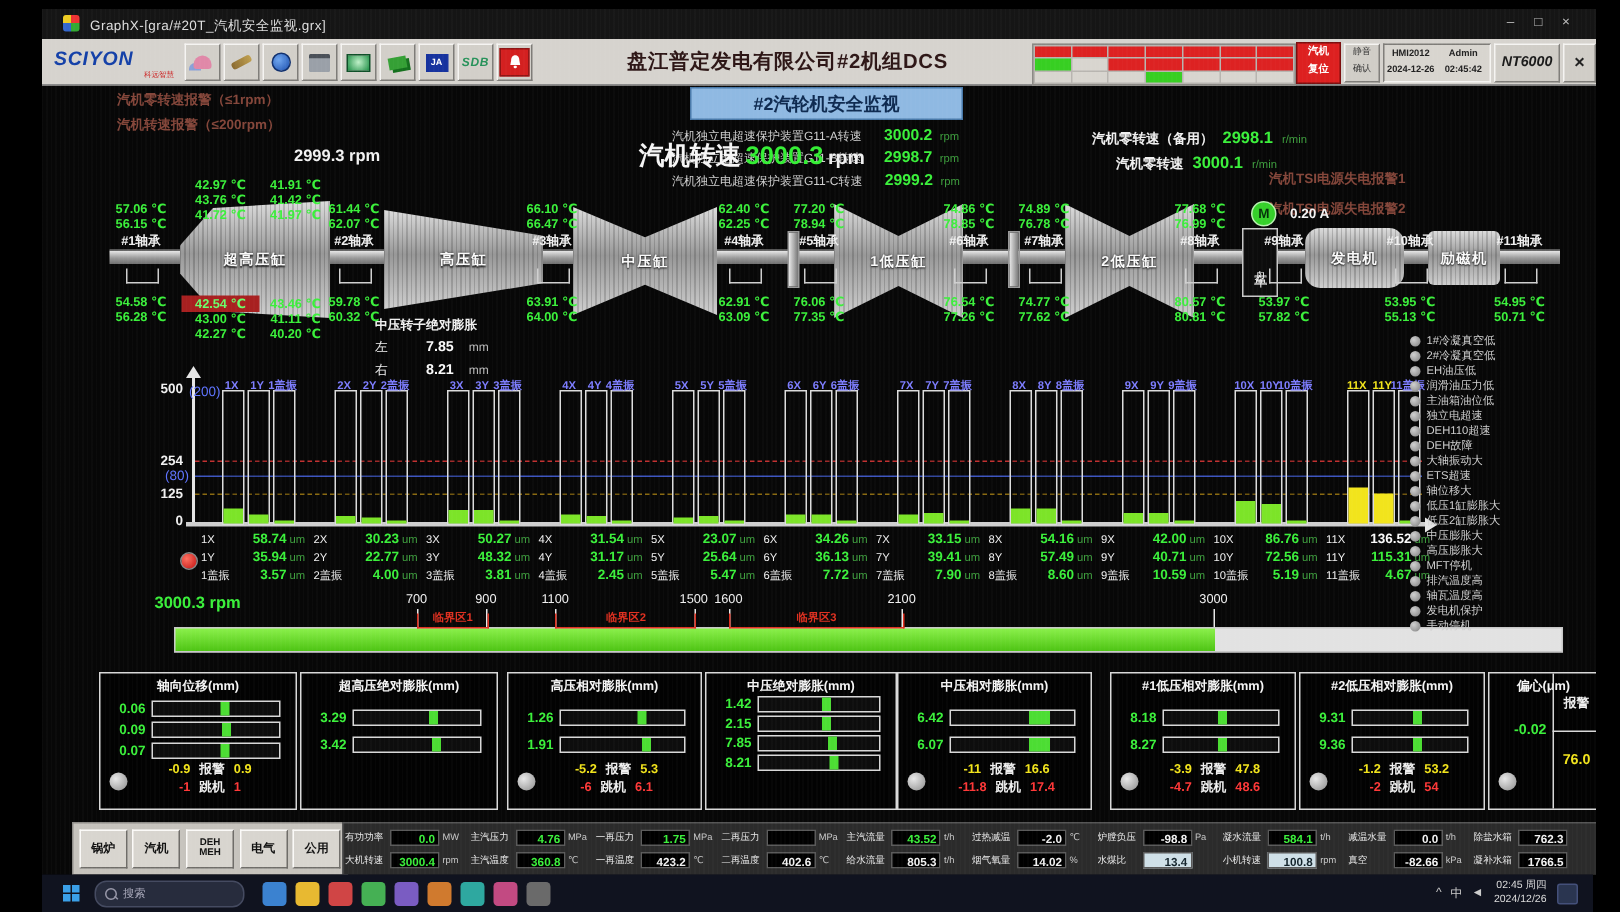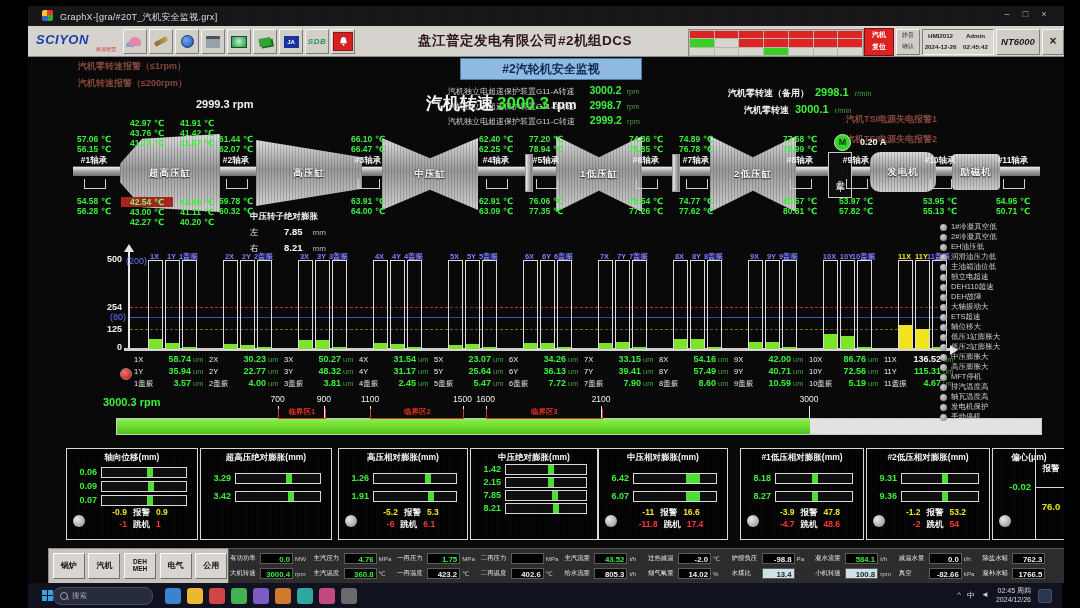--- a/index.html
+++ b/index.html
@@ -147,21 +147,21 @@
   .drow .lab{width:28px;color:#e8e8e8;font-size:6.4px;white-space:nowrap;overflow:hidden}
   .drow .box{width:33px;height:11px;background:#000;border:1px solid #5a5a5a;color:#3bf03b;
       font-size:7.8px;font-weight:bold;text-align:right;line-height:11px;padding-right:2px;box-sizing:border-box}
   .drow .box.c-white{color:#f2f2f2}
   .drow .box.c-light{background:#cfe0e8;color:#12222a}
   .drow .un{color:#c8c8c8;font-size:6.2px;white-space:nowrap}
   
   .taskbar{position:absolute;left:28px;top:583px;width:1034px;height:25px;background:#10131f;display:flex;align-items:center}
   .winlogo{display:grid;grid-template-columns:5px 5px;grid-template-rows:5px 5px;gap:1px;margin-left:14px}
   .winlogo div{background:#3ba0e8}
-  .searchpill{width:86px;height:16px;border-radius:8px;background:#272c3d;border:1px solid #454b61;
+  .searchpill{margin-left:10px;width:86px;height:16px;border-radius:8px;background:#272c3d;border:1px solid #454b61;
       display:flex;align-items:center;gap:4px;padding:0 6px;color:#aab;font-size:7.5px}
   .searchpill .mag{width:6px;height:6px;border:1px solid #99a;border-radius:50%;position:relative}
   .searchpill .mag::after{content:"";position:absolute;left:5px;top:5px;width:3px;height:1px;background:#99a;transform:rotate(45deg)}
   .apps{display:flex;gap:6px;margin-left:12px}
   .appic{width:16px;height:16px;border-radius:3px}
   .tray{margin-left:auto;display:flex;align-items:center;gap:7px;margin-right:10px;color:#ccc;font-size:8px}
   .clock{text-align:right;color:#ddd;font-size:7px;line-height:8.5px}
   .notif{width:12px;height:12px;border-radius:2px;background:#2a3550;border:1px solid #44507a}
 </style>
 </head>

